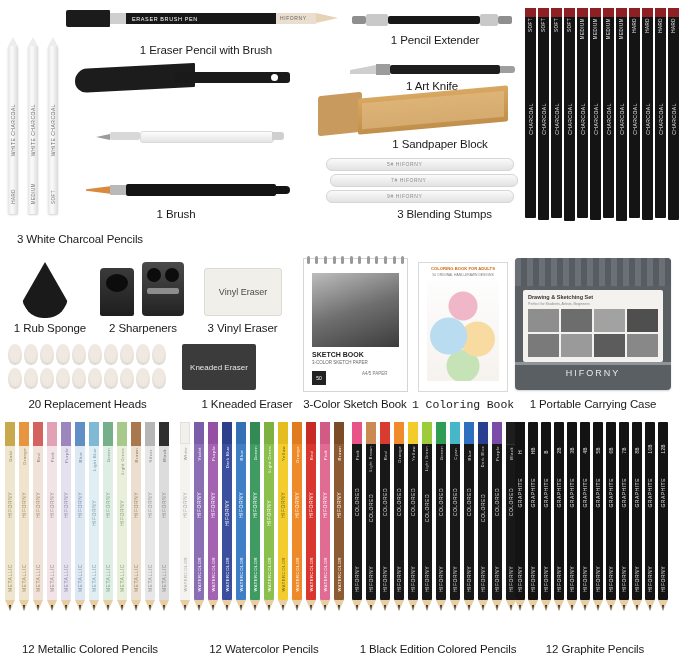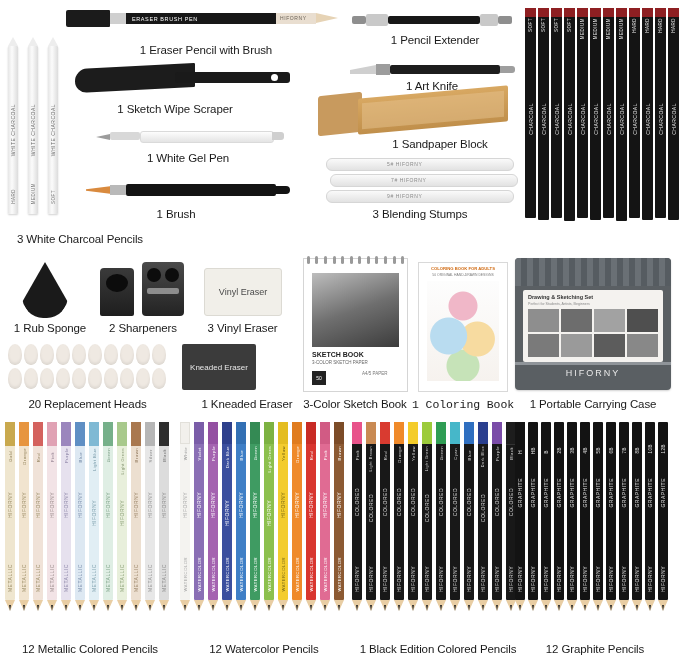--- a/index.html
+++ b/index.html
@@ -96,29 +96,27 @@
     </div>
     <div class="abs" style="left:250px;top:5px;width:0;height:0;border-top:5.5px solid transparent;border-bottom:5.5px solid transparent;border-left:22px solid #e6d3b5;"></div>
   </div>
   <div class="cap" style="left:96px;top:44px;width:220px;">1 Eraser Pencil with Brush</div>
 
   <div class="abs" style="left:75px;top:64px;width:215px;height:28px;">
     <div class="abs" style="left:0;top:2px;width:120px;height:24px;background:#1c1c1c;border-radius:60px 6px 6px 60px;transform:skewY(-3deg);"></div>
     <div class="abs" style="left:100px;top:8px;width:115px;height:11px;background:#1a1a1a;border-radius:3px;"></div>
     <div class="abs" style="left:196px;top:10px;width:7px;height:7px;background:#fff;border-radius:50%;"></div>
   </div>
-  <div class="cap" style="left:80px;top:103px;width:190px;">1 Sketch Wipe Scraper</div>
 
   <div class="abs" style="left:96px;top:130px;width:190px;height:12px;">
     <div class="abs" style="left:0;top:4px;width:0;height:0;border-top:3px solid transparent;border-bottom:3px solid transparent;border-right:14px solid #9c9c9c;"></div>
     <div class="abs" style="left:14px;top:2px;width:30px;height:8px;background:#d8d8d8;border-radius:2px;"></div>
     <div class="abs" style="left:44px;top:1px;width:132px;height:10px;background:linear-gradient(180deg,#fdfdfd,#e4e4e4);border:1px solid #dadada;border-radius:3px;"></div>
     <div class="abs" style="left:176px;top:2px;width:12px;height:8px;background:#cfcfcf;border-radius:0 3px 3px 0;"></div>
   </div>
-  <div class="cap" style="left:93px;top:152px;width:190px;">1 White Gel Pen</div>
 
   <div class="abs" style="left:86px;top:180px;width:206px;height:20px;">
     <div class="abs" style="left:0;top:6px;width:26px;height:8px;background:#d98a3e;border-radius:2px 0 0 2px;clip-path:polygon(0 40%,100% 0,100% 100%,0 60%);"></div>
     <div class="abs" style="left:24px;top:5px;width:16px;height:10px;background:#b9b9b9;"></div>
     <div class="abs" style="left:40px;top:4px;width:150px;height:12px;background:#141414;border-radius:2px;"></div>
     <div class="abs" style="left:188px;top:6px;width:16px;height:8px;background:#141414;border-radius:0 6px 6px 0;"></div>
   </div>
   <div class="cap" style="left:106px;top:208px;width:140px;">1 Brush</div>
 
   <div class="abs" style="left:352px;top:12px;width:160px;height:16px;">
@@ -149,21 +147,21 @@
     <div class="abs" style="left:0;top:0;width:186px;height:11px;background:linear-gradient(180deg,#fafafa,#e2e2e2);border:1px solid #d6d6d6;border-radius:6px;">
       <span class="hlabel" style="position:absolute;left:60px;top:2px;color:#8a8a8a;font-size:5px;"><span>5#</span> <span>HIFORNY</span></span>
     </div>
     <div class="abs" style="left:4px;top:16px;width:186px;height:11px;background:linear-gradient(180deg,#fafafa,#e2e2e2);border:1px solid #d6d6d6;border-radius:6px;">
       <span class="hlabel" style="position:absolute;left:60px;top:2px;color:#8a8a8a;font-size:5px;"><span>7#</span> <span>HIFORNY</span></span>
     </div>
     <div class="abs" style="left:0;top:32px;width:186px;height:11px;background:linear-gradient(180deg,#fafafa,#e2e2e2);border:1px solid #d6d6d6;border-radius:6px;">
       <span class="hlabel" style="position:absolute;left:60px;top:2px;color:#8a8a8a;font-size:5px;"><span>9#</span> <span>HIFORNY</span></span>
     </div>
   </div>
-  <div class="cap" style="left:330px;top:208px;width:180px;">3 Blending Stumps</div>
+  <div class="cap" style="left:312px;top:208px;width:180px;text-align:right;">3 Blending Stumps</div>
 
   <div class="abs" style="left:525px;top:8px;width:150px;height:218px;">
     <div class="charc" style="left:0;top:0;height:210px;">
       <div class="band" style="background:#8e1f22;"></div>
       <div class="v">
           <span class="vlabel" style="color:#e6e6e6;">CHARCOAL</span>
         </div>
       <div style="position:absolute;top:10px;left:0;width:100%;text-align:center;"><span class="vlabel" style="color:#e6e6e6;font-size:4.5px;">SOFT</span></div>
     </div>
     <div class="charc" style="left:13px;top:0;height:212px;">

